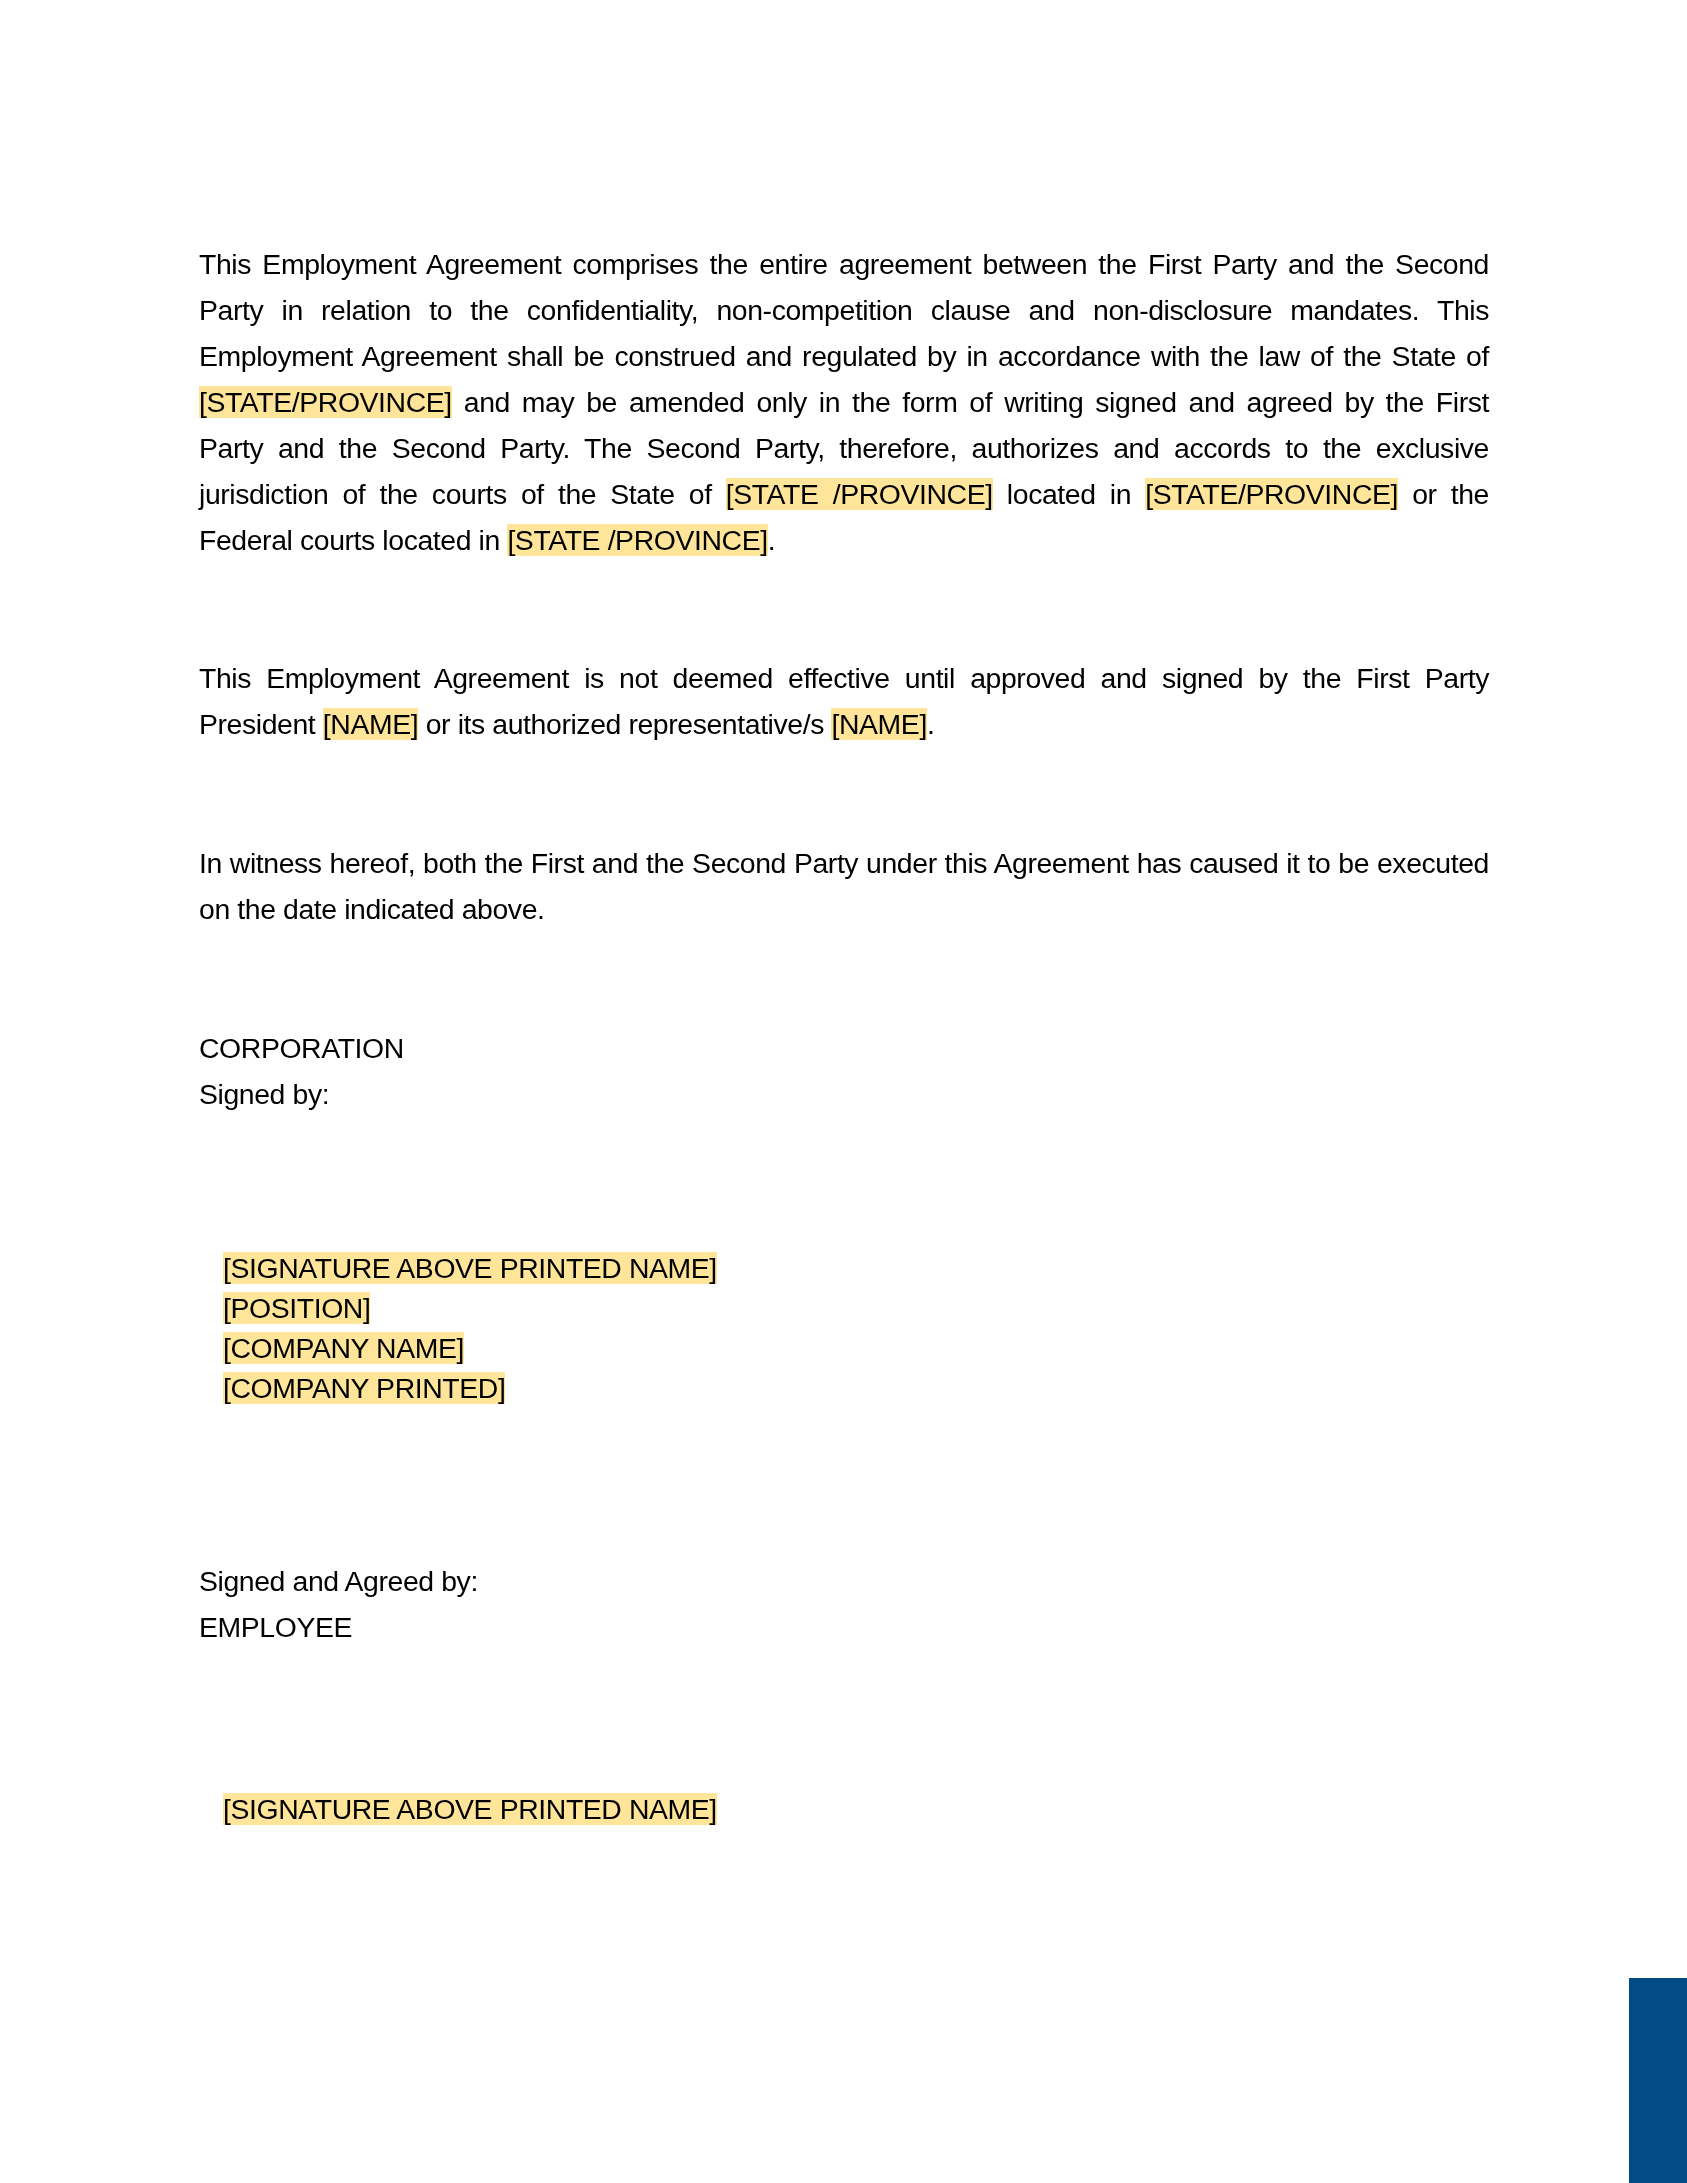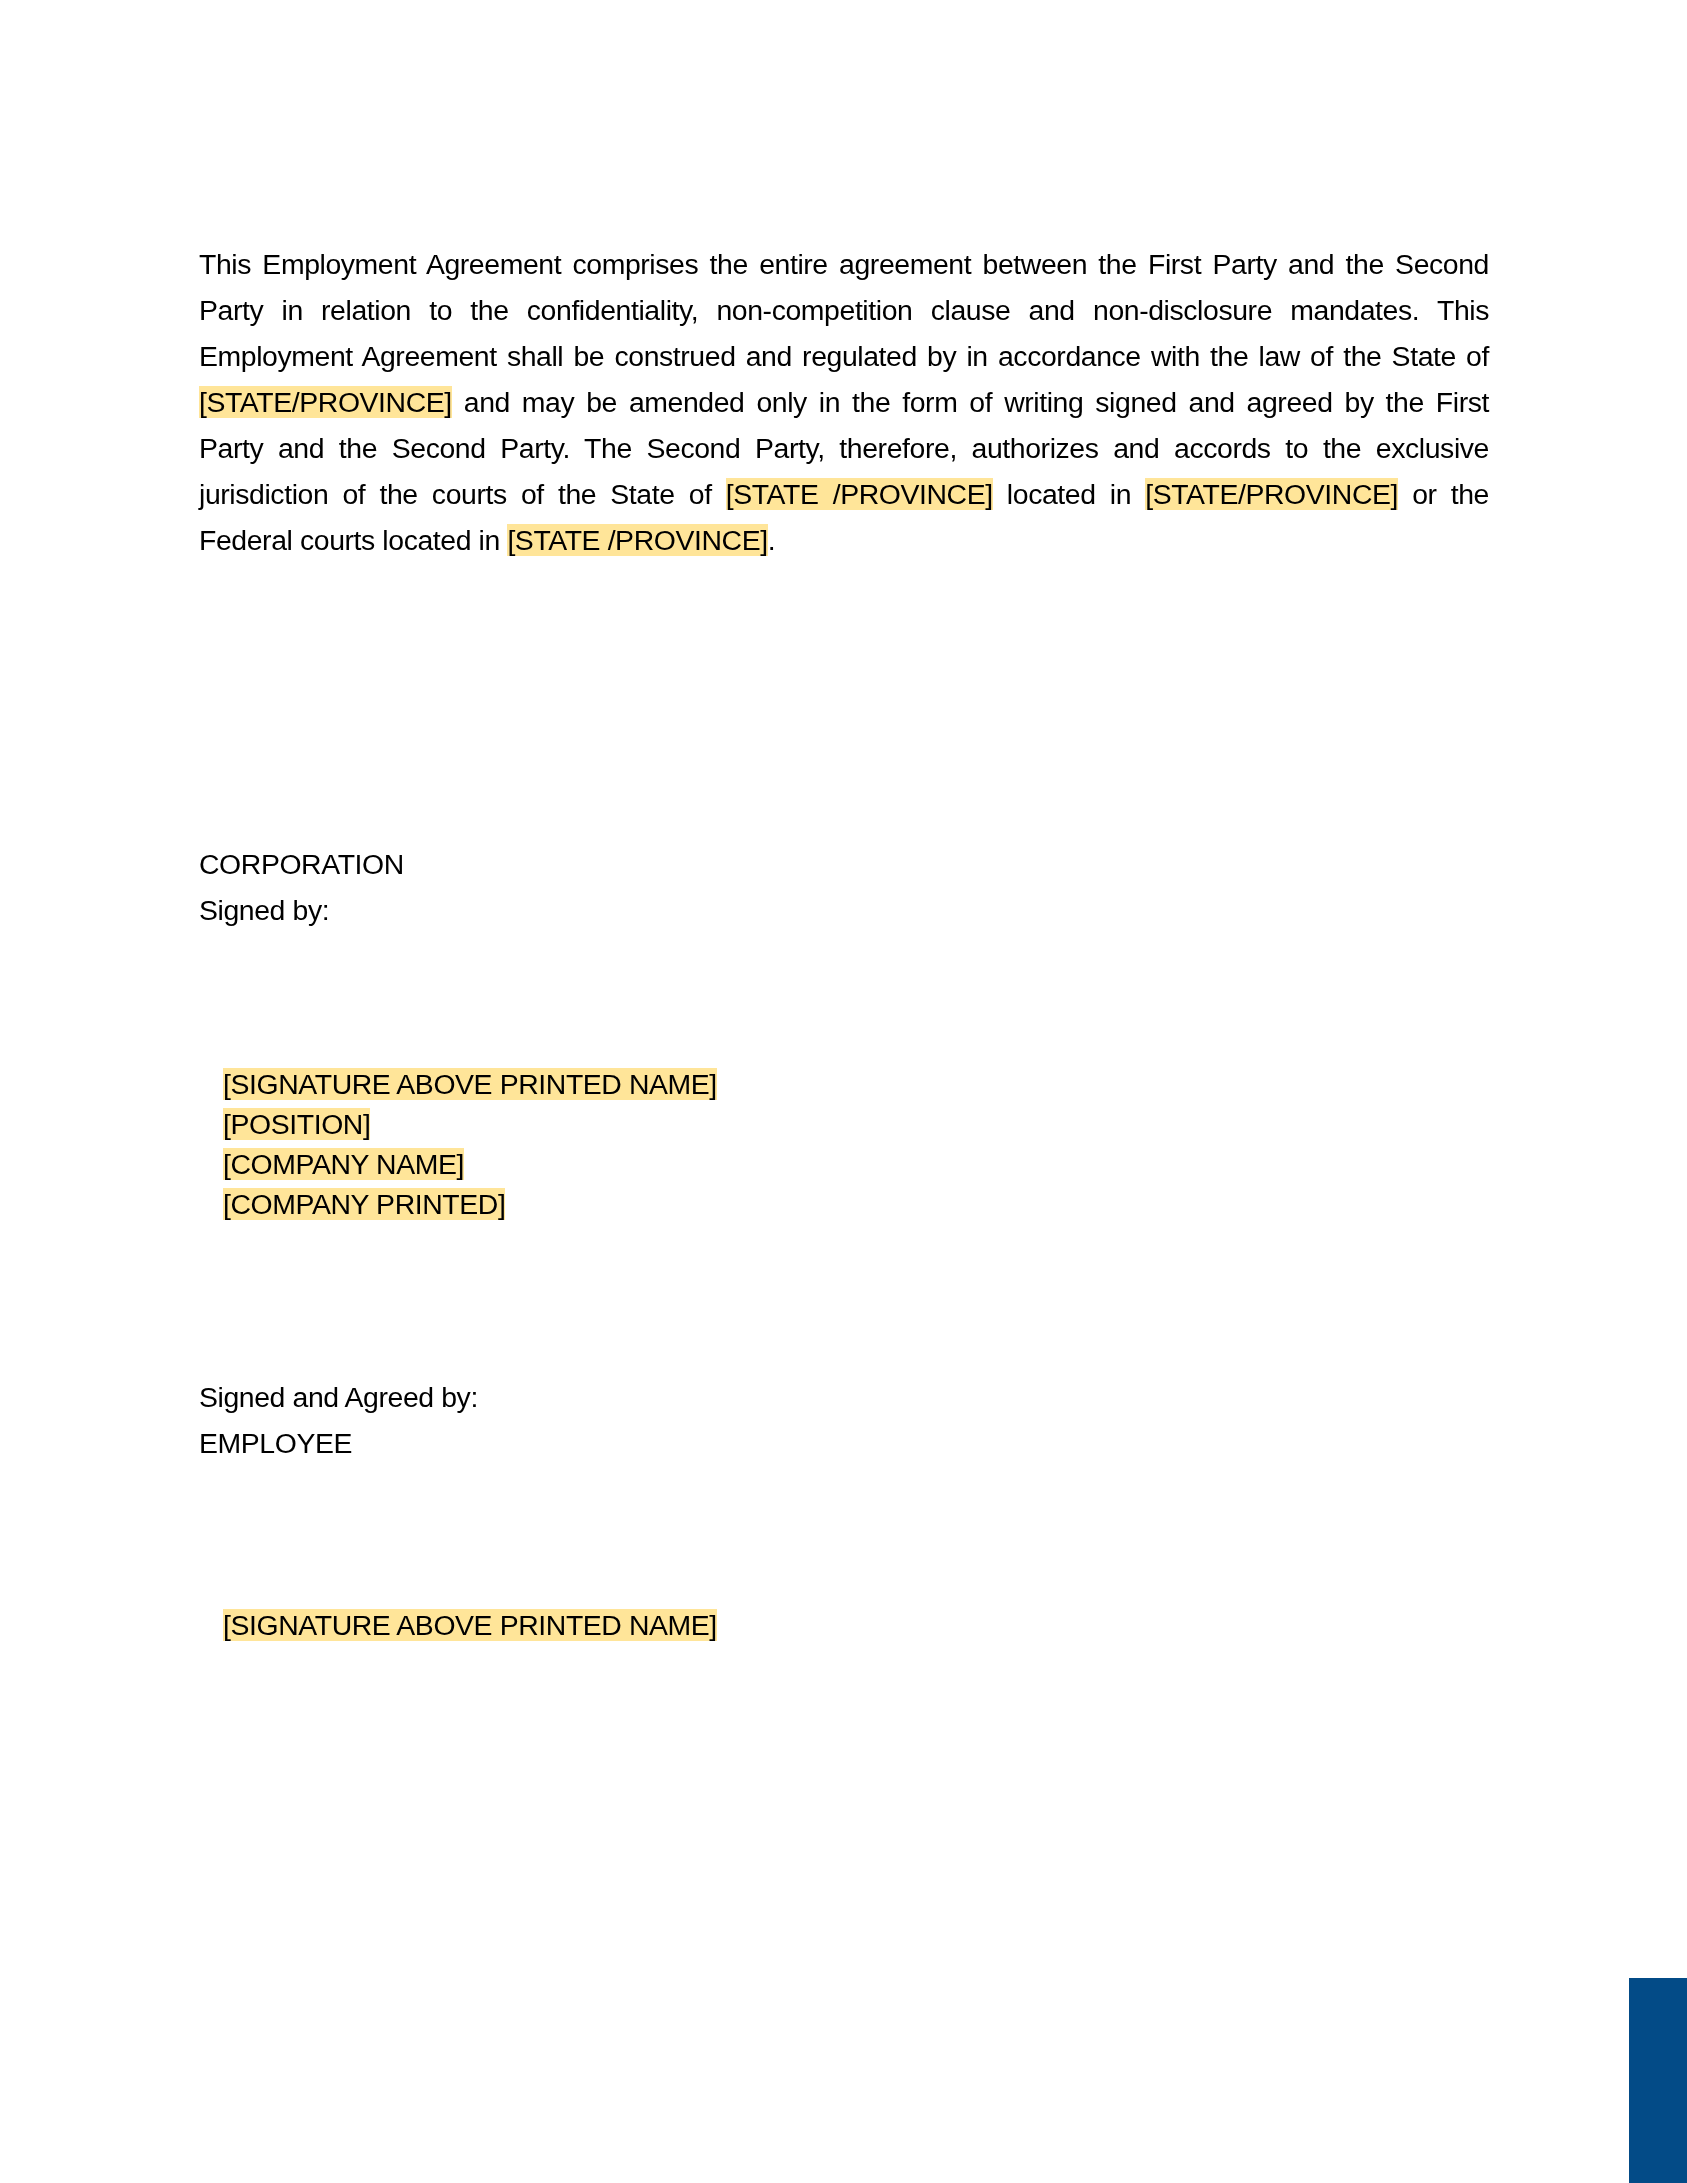--- a/index.html
+++ b/index.html
@@ -60,23 +60,25 @@
 <div class="page">
   <div class="content">
 
     <p class="para"><span>This Employment Agreement comprises the entire agreement between the First Party and the Second Party in relation to the confidentiality, non-competition clause and non-disclosure mandates. This Employment Agreement shall be construed and regulated by in accordance with the law of the State of </span><span class="hl">[STATE/PROVINCE]</span><span> and may be amended only in the form of writing signed and agreed by the First Party and the Second Party. The Second Party, therefore, authorizes and accords to the exclusive jurisdiction of the courts of the State of </span><span class="hl">[STATE /PROVINCE]</span><span> located in </span><span class="hl">[STATE/PROVINCE]</span><span> or the Federal courts located in </span><span class="hl">[STATE /PROVINCE]</span><span>.</span></p>
 
     <div class="gap-1"></div>
 
 
     <div class="gap-1"></div>
 
+    <p class="para"><span>This Employment Agreement is not deemed effective until approved and signed by the First Party President </span><span class="hl">[NAME]</span><span> or its authorized representative/s </span><span class="hl">[NAME]</span><span>.</span></p>
 
     <div class="gap-2"></div>
 
+    <p class="para">In witness hereof, both the First and the Second Party under this Agreement has caused it to be executed on the date indicated above.</p>
 
     <div class="gap-2"></div>
 
     <div>
       <span class="label-line">CORPORATION</span>
       <span class="label-line">Signed by:</span>
       <div style="height:131px"></div>
       <div class="sig-block">
         <span class="sig-line"><span>[SIGNATURE ABOVE PRINTED NAME]</span></span>
         <span class="sig-line"><span>[POSITION]</span></span>

